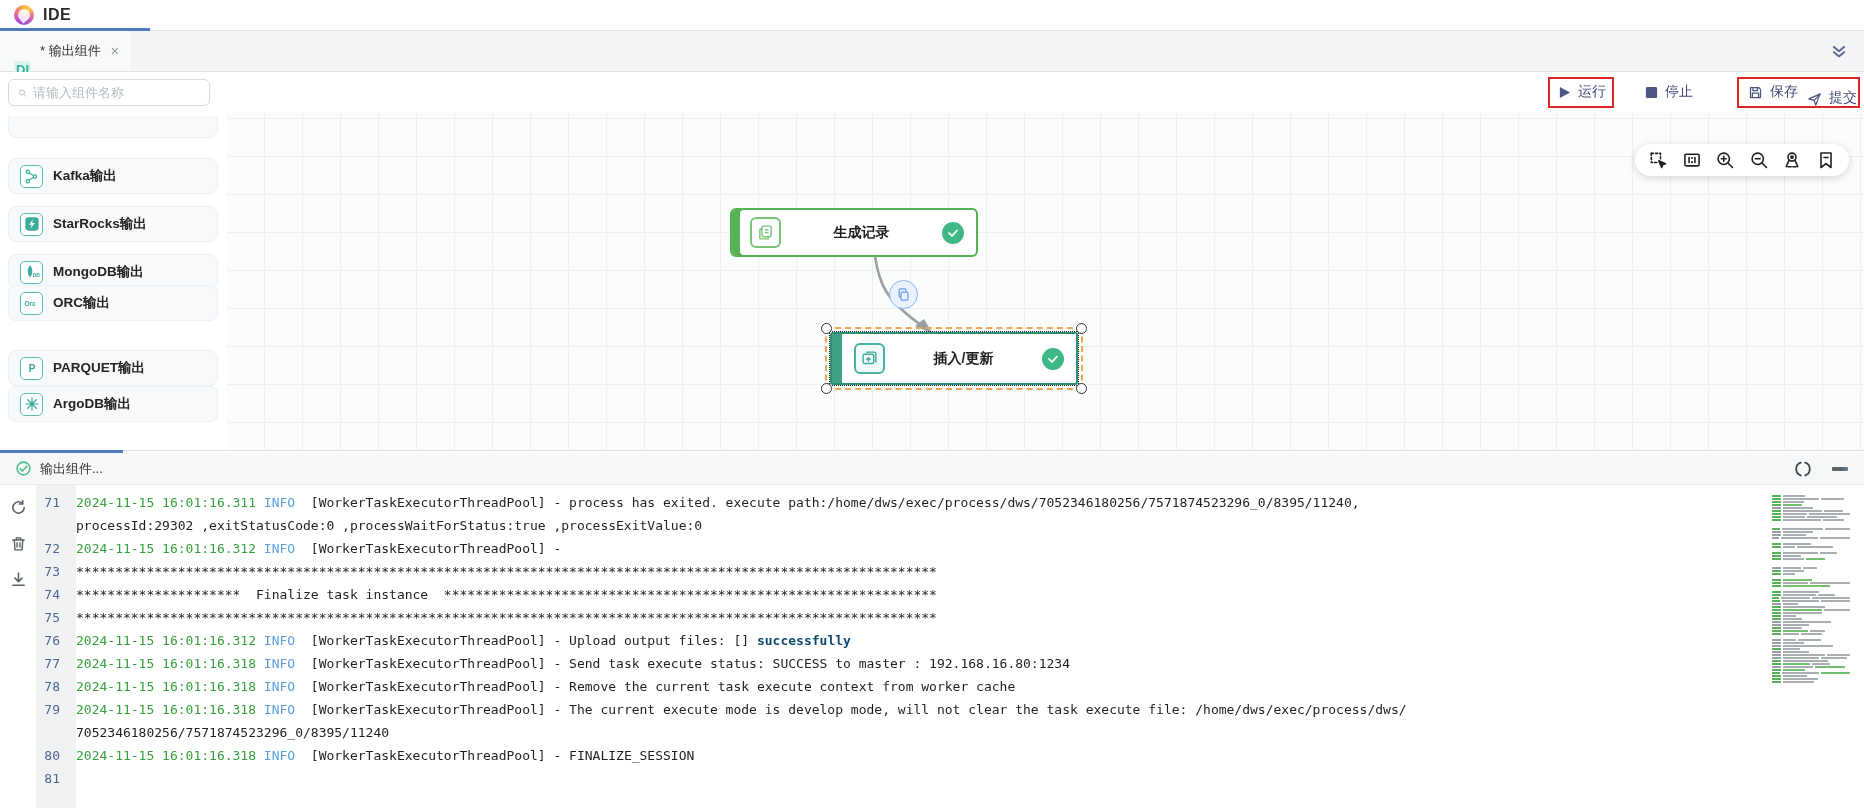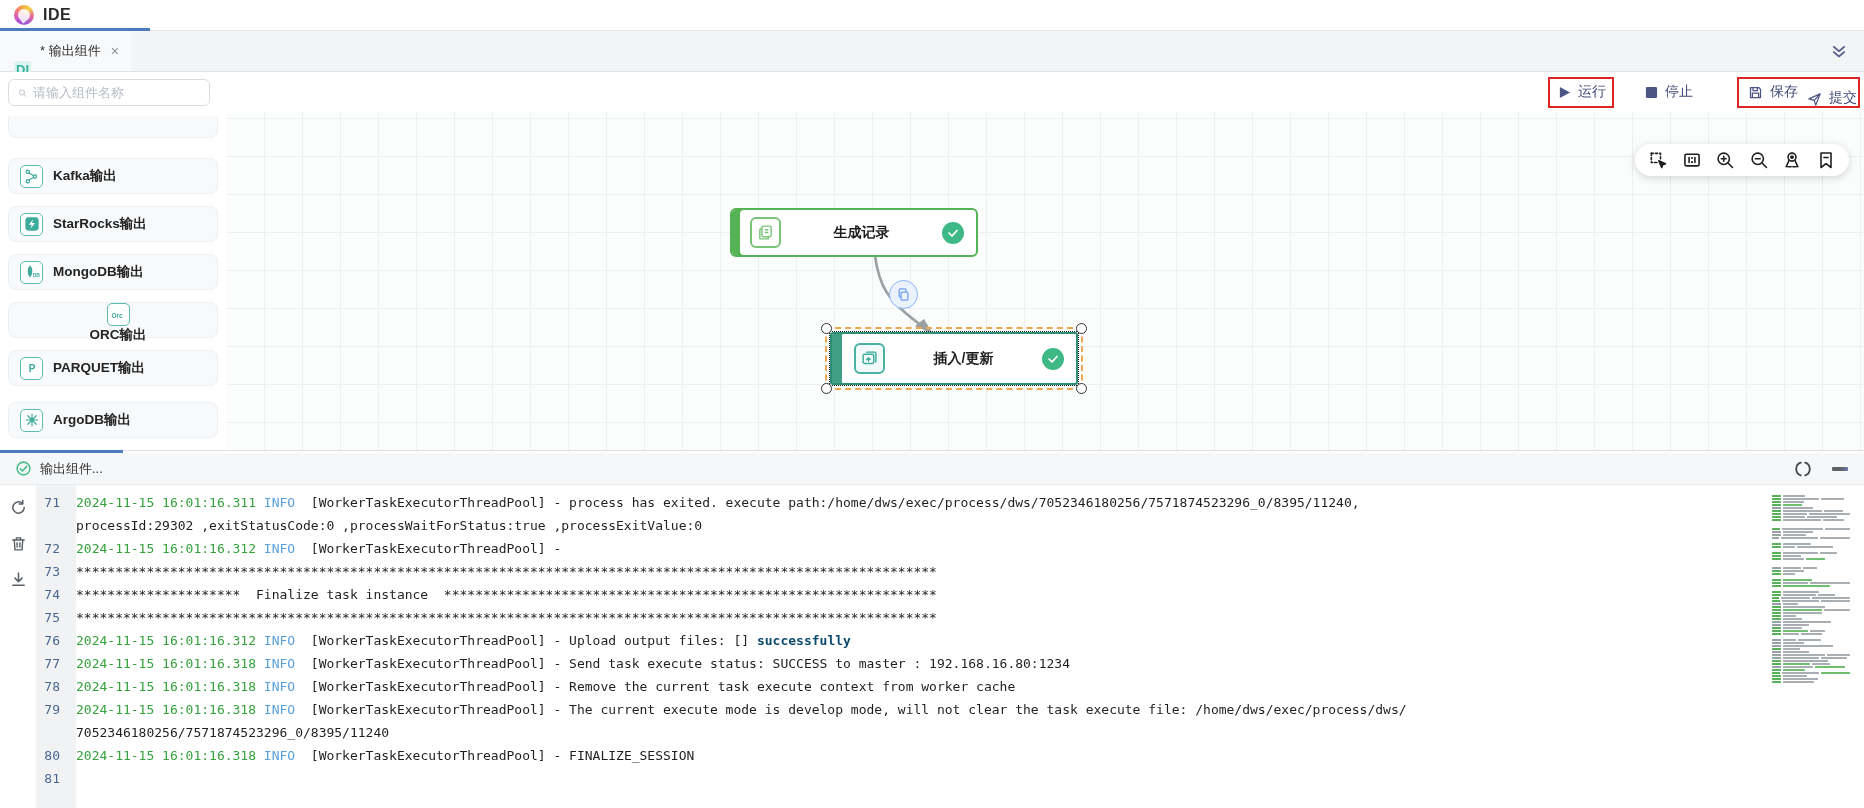--- a/index.html
+++ b/index.html
@@ -169,37 +169,37 @@
       </div>
       <div class="comp-item" style="top: 138px;">
         <span class="cicon">
           <svg width="16" height="16" viewBox="0 0 24 24">
             <path d="M9 2c2.4 3 3.4 5.5 3.4 8.8S11.4 17 9 20c-2.4-3-3.4-5.9-3.4-9.2S6.6 5 9 2z" fill="currentColor"></path>
             <text x="13" y="19" font-size="7.5" font-weight="bold" fill="currentColor" font-family="Liberation Sans,sans-serif">DB</text>
           </svg>
         </span>
     <span class="clabel">MongoDB输出</span>
       </div>
-      <div class="comp-item" style="top: 186px; flex-direction: column;">
+      <div class="comp-item" style="top: 169px;">
         <span class="cicon">
           <svg width="18" height="14" viewBox="0 0 26 20">
             <text x="2" y="14.5" font-size="9.5" font-weight="bold" fill="currentColor" font-family="Liberation Sans,sans-serif">Orc</text>
           </svg>
         </span>
     <span class="clabel">ORC输出</span>
       </div>
       <div class="comp-item" style="top: 234px;">
         <span class="cicon">
           <svg width="16" height="16" viewBox="0 0 24 24">
             <text x="7" y="17.5" font-size="15" font-weight="bold" fill="currentColor" font-family="Liberation Sans,sans-serif">P</text>
           </svg>
         </span>
     <span class="clabel">PARQUET输出</span>
       </div>
-      <div class="comp-item" style="top: 286px;">
+      <div class="comp-item" style="top: 270px;">
         <span class="cicon">
           <svg width="16" height="16" viewBox="0 0 24 24" fill="none" stroke="currentColor" stroke-linecap="round" stroke-linejoin="round" stroke-width="1.8">
             <path d="M12 3v18M3 12h18M5.6 5.6l12.8 12.8M18.4 5.6L5.6 18.4M12 8.5l3 3-3 3-3-3z"></path>
           </svg>
         </span>
     <span class="clabel">ArgoDB输出</span>
       </div>
     </div>
 </div>
 

